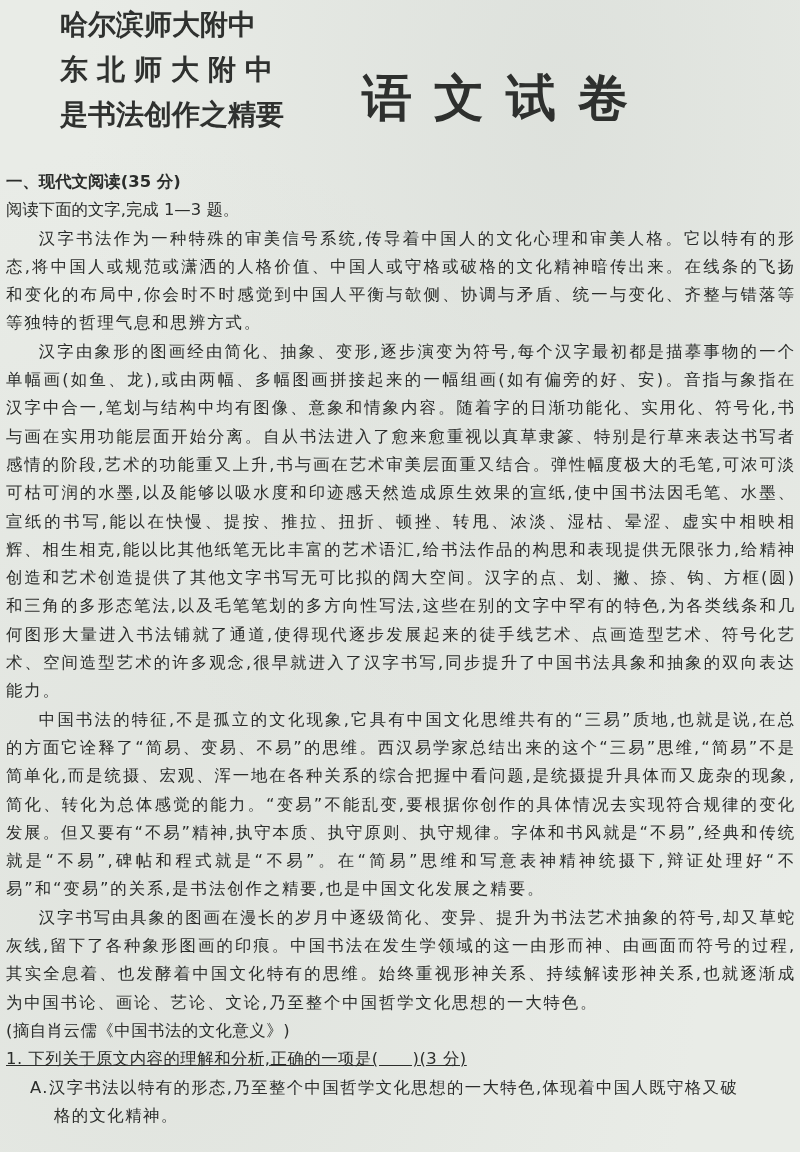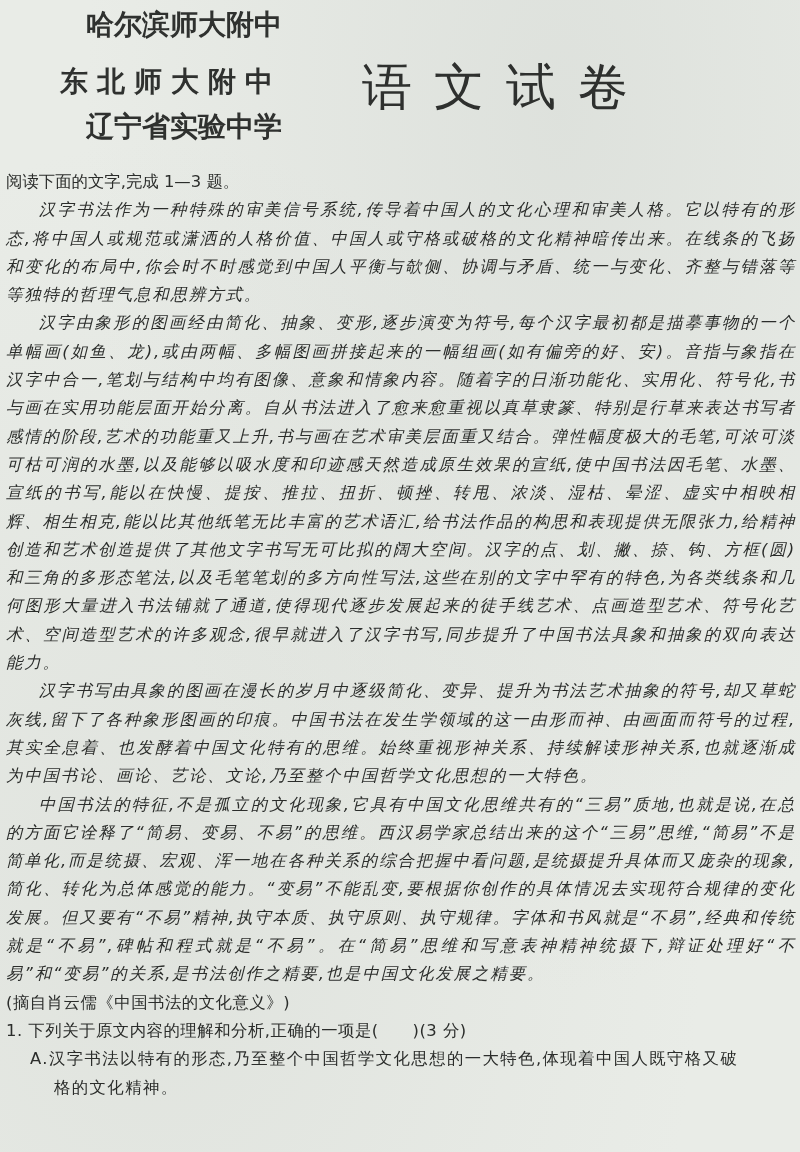--- a/index.html
+++ b/index.html
@@ -26,39 +26,38 @@
   }
   .schools {
     position: absolute;
     left: 60px;
     top: 2px;
     font-family: "DejaVu Sans", sans-serif;
     font-weight: bold;
     font-size: 28px;
     line-height: 45px;
     color: #2f312f;
-    text-align: right;
   }
   .schools div { white-space: nowrap; }
-  .schools .spaced { letter-spacing: 9px; margin-top: 12px; }
+  .schools .spaced { letter-spacing: 9px; }
   .exam-title {
     position: absolute;
     left: 310px;
     top: 12px;
     font-size: 22px;
     font-weight: bold;
     color: #333;
     white-space: nowrap;
   }
   .subject-title {
     position: absolute;
     left: 362px;
-    top: 54px;
+    top: 65px;
     font-size: 50px;
-    font-weight: normal;
+    font-weight: bold;
     letter-spacing: 22px;
     color: #2e302e;
     white-space: nowrap;
   }
   .content {
     position: absolute;
     left: 6px;
     top: 168px;
     width: 790px;
     font-family: "DejaVu Sans", sans-serif;
@@ -69,29 +68,29 @@
   .section-heading {
     font-weight: bold;
   }
   .sub-heading { }
   .instruction { }
   .para {
     text-indent: 2em;
     text-align: justify;
     letter-spacing: 1.9px;
     margin: 0;
-    font-style: italic;
   }
   .source {
     text-align: left;
     padding-right: 4px;
     letter-spacing: 0.5px;
   }
   .question {
     letter-spacing: 0.5px;
+    text-decoration: underline;
   }
   .option {
     padding-left: 24px;
     text-indent: -0px;
     letter-spacing: 1.4px;
   }
   .option .cont {
     display: block;
     padding-left: 24px;
   }
@@ -116,33 +115,34 @@
 </head>
 <body>
 
 <div class="page">
 
   <div class="faint" style="left:430px; top:40px;"></div>
 
   <div class="schools">
     <div>哈尔滨师大附中</div>
     <div class="spaced">东北师大附中</div>
-    <div>辽宁省实验中学</div>
+    <div>是书法创作之精要</div>
   </div>
 
   <div class="subject-title">语文试卷</div>
 
   <div class="content">
+    <div class="section-heading">一、现代文阅读(35 分)</div>
     <div class="instruction">阅读下面的文字,完成 1—3 题。</div>
 
     <div>
       <p class="para">汉字书法作为一种特殊的审美信号系统,传导着中国人的文化心理和审美人格。它以特有的形态,将中国人或规范或潇洒的人格价值、中国人或守格或破格的文化精神暗传出来。在线条的飞扬和变化的布局中,你会时不时感觉到中国人平衡与欹侧、协调与矛盾、统一与变化、齐整与错落等等独特的哲理气息和思辨方式。</p>
       <p class="para">汉字由象形的图画经由简化、抽象、变形,逐步演变为符号,每个汉字最初都是描摹事物的一个单幅画(如鱼、龙),或由两幅、多幅图画拼接起来的一幅组画(如有偏旁的好、安)。音指与象指在汉字中合一,笔划与结构中均有图像、意象和情象内容。随着字的日渐功能化、实用化、符号化,书与画在实用功能层面开始分离。自从书法进入了愈来愈重视以真草隶篆、特别是行草来表达书写者感情的阶段,艺术的功能重又上升,书与画在艺术审美层面重又结合。弹性幅度极大的毛笔,可浓可淡可枯可润的水墨,以及能够以吸水度和印迹感天然造成原生效果的宣纸,使中国书法因毛笔、水墨、宣纸的书写,能以在快慢、提按、推拉、扭折、顿挫、转甩、浓淡、湿枯、晕涩、虚实中相映相辉、相生相克,能以比其他纸笔无比丰富的艺术语汇,给书法作品的构思和表现提供无限张力,给精神创造和艺术创造提供了其他文字书写无可比拟的阔大空间。汉字的点、划、撇、捺、钩、方框(圆)和三角的多形态笔法,以及毛笔笔划的多方向性写法,这些在别的文字中罕有的特色,为各类线条和几何图形大量进入书法铺就了通道,使得现代逐步发展起来的徒手线艺术、点画造型艺术、符号化艺术、空间造型艺术的许多观念,很早就进入了汉字书写,同步提升了中国书法具象和抽象的双向表达能力。</p>
+      <p class="para">中国书法的特征,不是孤立的文化现象,它具有中国文化思维共有的“三易”质地,也就是说,在总的方面它诠释了“简易、变易、不易”的思维。西汉易学家总结出来的这个“三易”思维,“简易”不是简单化,而是统摄、宏观、浑一地在各种关系的综合把握中看问题,是统摄提升具体而又庞杂的现象,简化、转化为总体感觉的能力。“变易”不能乱变,要根据你创作的具体情况去实现符合规律的变化发展。但又要有“不易”精神,执守本质、执守原则、执守规律。字体和书风就是“不易”,经典和传统就是“不易”,碑帖和程式就是“不易”。在“简易”思维和写意表神精神统摄下,辩证处理好“不易”和“变易”的关系,是书法创作之精要,也是中国文化发展之精要。</p>
       <p class="para">汉字书写由具象的图画在漫长的岁月中逐级简化、变异、提升为书法艺术抽象的符号,却又草蛇灰线,留下了各种象形图画的印痕。中国书法在发生学领域的这一由形而神、由画面而符号的过程,其实全息着、也发酵着中国文化特有的思维。始终重视形神关系、持续解读形神关系,也就逐渐成为中国书论、画论、艺论、文论,乃至整个中国哲学文化思想的一大特色。</p>
-      <p class="para">中国书法的特征,不是孤立的文化现象,它具有中国文化思维共有的“三易”质地,也就是说,在总的方面它诠释了“简易、变易、不易”的思维。西汉易学家总结出来的这个“三易”思维,“简易”不是简单化,而是统摄、宏观、浑一地在各种关系的综合把握中看问题,是统摄提升具体而又庞杂的现象,简化、转化为总体感觉的能力。“变易”不能乱变,要根据你创作的具体情况去实现符合规律的变化发展。但又要有“不易”精神,执守本质、执守原则、执守规律。字体和书风就是“不易”,经典和传统就是“不易”,碑帖和程式就是“不易”。在“简易”思维和写意表神精神统摄下,辩证处理好“不易”和“变易”的关系,是书法创作之精要,也是中国文化发展之精要。</p>
     </div>
 
     <div class="source">(摘自肖云儒《中国书法的文化意义》)</div>
 
     <div>
       <div class="question">1. 下列关于原文内容的理解和分析,正确的一项是(　　)(3 分)</div>
       <div class="option">
         <span>A.</span><span>汉字书法以特有的形态,乃至整个中国哲学文化思想的一大特色,体现着中国人既守格又破</span>
         <span class="cont">格的文化精神。</span>
       </div>

